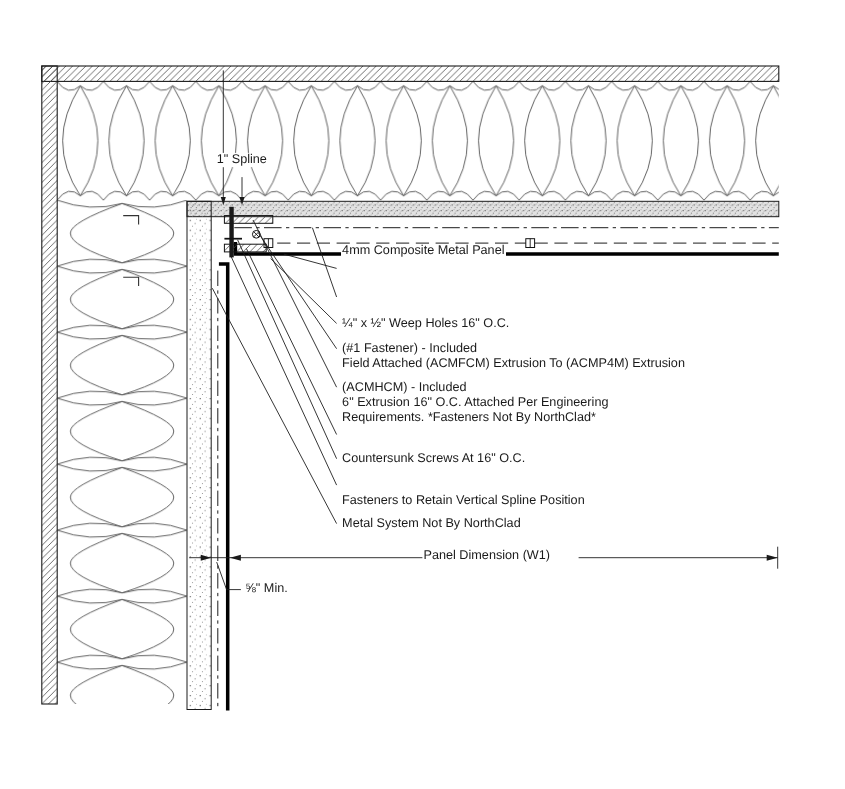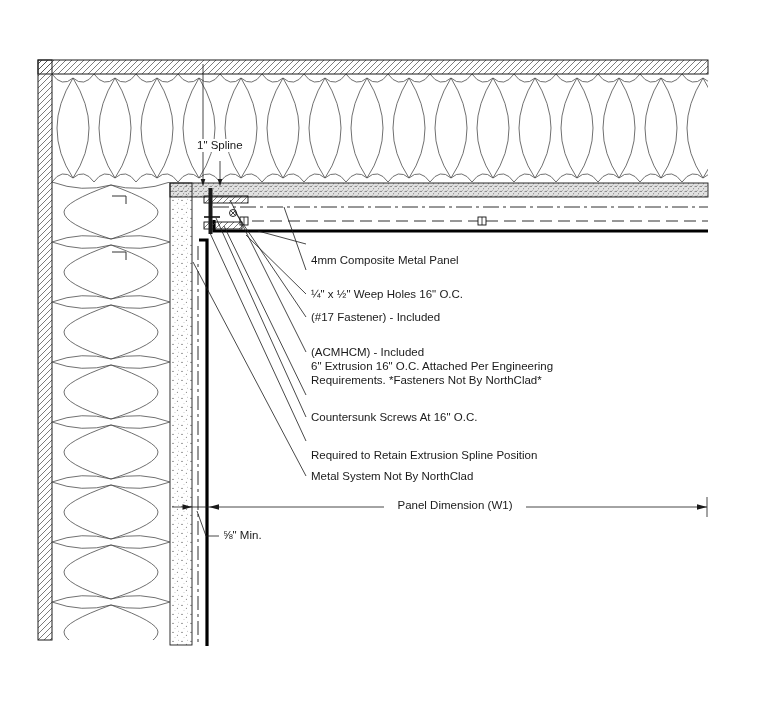--- a/index.html
+++ b/index.html
@@ -5,21 +5,21 @@
   html,body{margin:0;padding:0;background:#fff;}
   .canvas{
     position:relative;width:768px;height:717px;background:#ffffff;
     font-family:"Liberation Sans",sans-serif;overflow:hidden;
   }
   .canvas svg{position:absolute;left:0;top:0;}
   .lbl{
     position:absolute;font-size:11.5px;line-height:13px;color:#1a1a1a;
     white-space:nowrap;background:#ffffff;padding:0 1px;
   }
-  .lbl.center{text-align:center;}
+  .lbl.center{text-align:left;}
 </style>
 </head>
 <body>
 
 <div class="canvas">
 
   <svg width="768" height="717" viewBox="0 0 768 717">
     <defs>
       <pattern id="hatchDiag" width="6" height="6" patternUnits="userSpaceOnUse">
         <path d="M0,6 L6,0 M-1.5,1.5 L1.5,-1.5 M4.5,7.5 L7.5,4.5" stroke="#444" stroke-width="0.7" fill="none"></path>
@@ -108,31 +108,32 @@
     </g>
 
     <g>
       <polygon points="192,507 182.5,504.3 182.5,509.7" fill="#1a1a1a"></polygon>
       <polyline points="197,511 206,536 219,536" fill="none" stroke="#1a1a1a" stroke-width="0.8"></polyline>
     </g>
   </svg>
 
   <div class="lbl" style="left:196px;top:139px">1" Spline</div>
 
-  <div class="lbl" style="left:310px;top:254px">4mm Composite Metal Panel</div>
+  <div class="lbl" style="left:310px;top:222px">4mm Composite Metal Panel</div>
   <div class="lbl" style="left:310px;top:288px">¼" x ½" Weep Holes 16" O.C.</div>
 
-  <div class="lbl" style="left:310px;top:311px">(#17 Fastener) - Included</div>
+  <div class="lbl" style="left:310px;top:311px">(#1 Fastener) - Included</div>
+  <div class="lbl" style="left:310px;top:325px">Field Attached (ACMFCM) Extrusion To (ACMP4M) Extrusion</div>
 
   <div class="lbl" style="left:310px;top:346px">(ACMHCM) - Included</div>
   <div class="lbl" style="left:310px;top:360px">6" Extrusion 16" O.C. Attached Per Engineering</div>
   <div class="lbl" style="left:310px;top:374px">Requirements. *Fasteners Not By NorthClad*</div>
 
   <div class="lbl" style="left:310px;top:411px">Countersunk Screws At 16" O.C.</div>
 
-  <div class="lbl" style="left:310px;top:449px">Required to Retain Extrusion Spline Position</div>
+  <div class="lbl" style="left:310px;top:449px">Fasteners to Retain Vertical Spline Position</div>
 
   <div class="lbl" style="left:310px;top:470px">Metal System Not By NorthClad</div>
 
   <div class="lbl center" style="left:384px;top:499px;width:140px">Panel Dimension (W1)</div>
   <div class="lbl" style="left:222px;top:529px">⅝" Min.</div>
 
 </div>
 
 </body></html>

